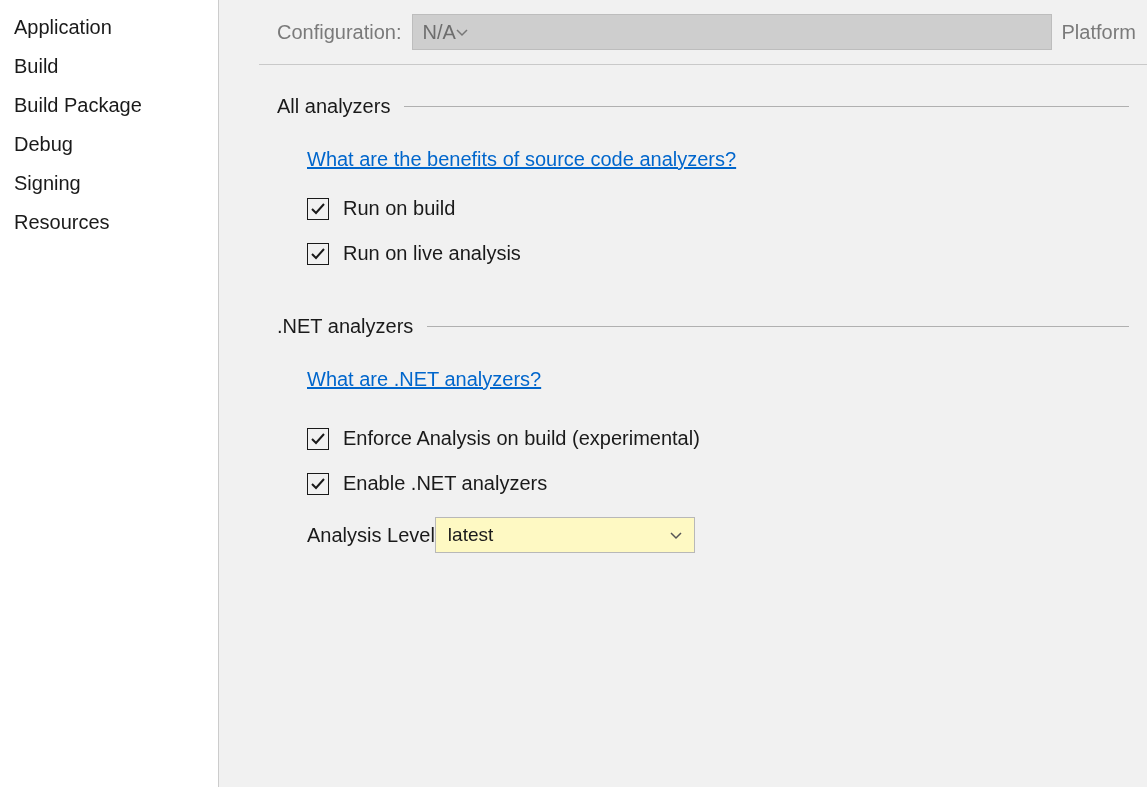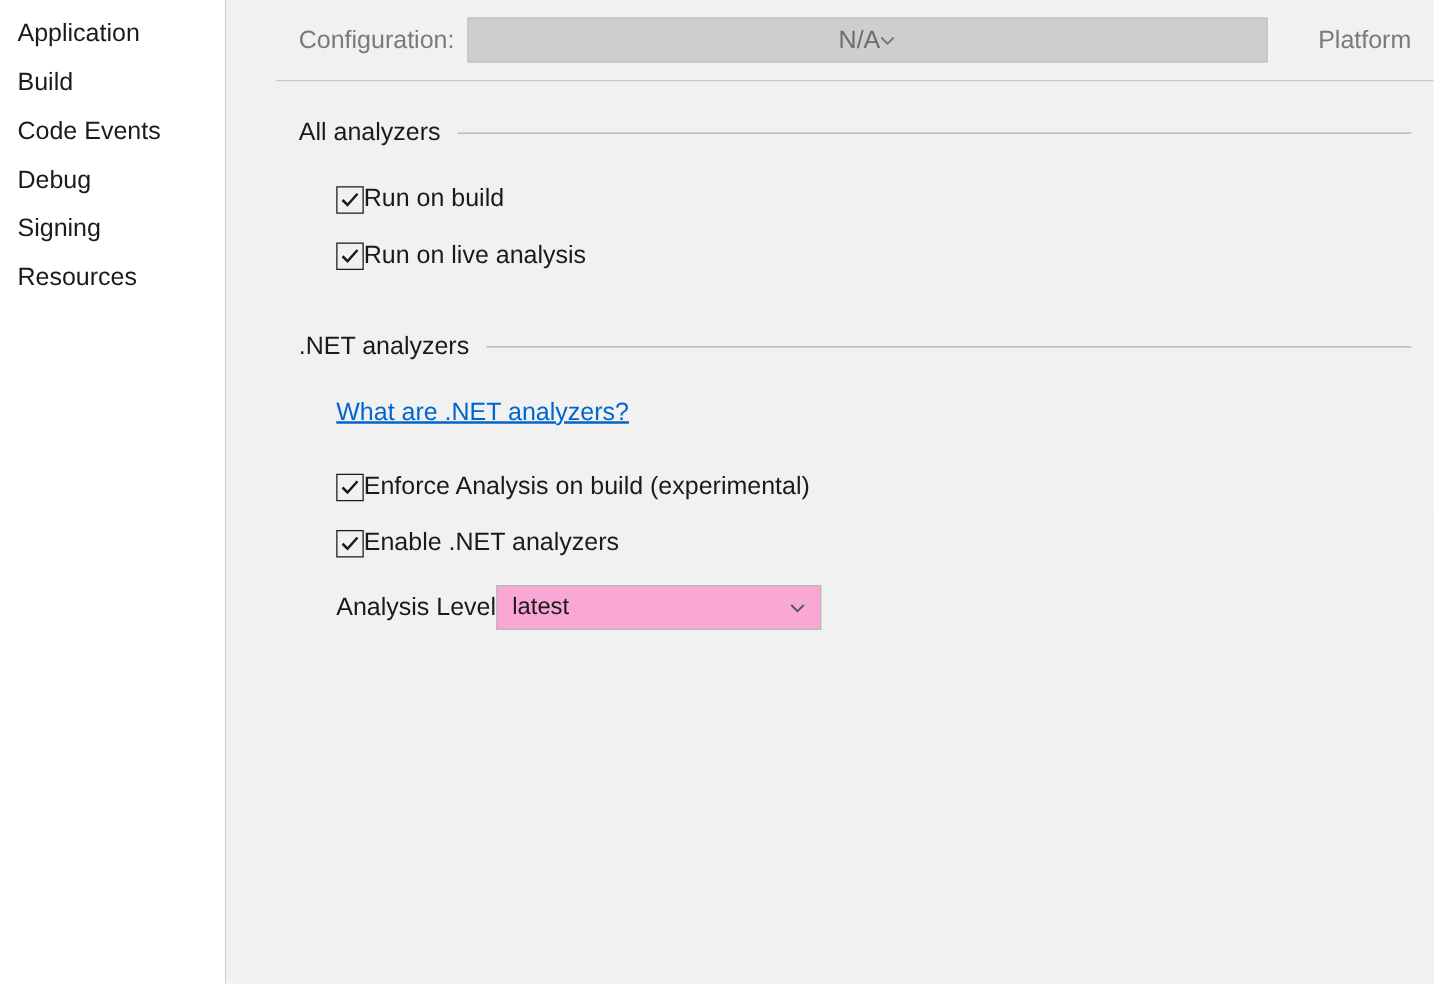--- a/index.html
+++ b/index.html
@@ -11,21 +11,21 @@
       font-family: "Segoe UI", Tahoma, Geneva, Verdana, sans-serif;
       font-size: 20px;
       color: #1a1a1a;
       background: #fff;
       width: 1147px;
       height: 787px;
       overflow: hidden;
       display: flex;
     }
     .sidebar {
-      width: 181px;
+      width: 219px;
       background: #fff;
       border-right: 1px solid #ccc;
       padding-top: 8px;
     }
     .sidebar-item {
       padding: 8px 14px;
       cursor: pointer;
       font-size: 20px;
       color: #1a1a1a;
     }
@@ -64,21 +64,21 @@
       color: #7a7a7a;
       font-size: 20px;
     }
     .config-select {
       flex: 0 0 640px;
       height: 36px;
       background: #cecece;
       border: 1px solid #bdbdbd;
       display: flex;
       align-items: center;
-      justify-content: center;
+      justify-content: flex-start;
       padding: 0 10px;
       color: #6d6d6d;
       font-size: 20px;
     }
     .config-select .chev {
       color: #777;
       font-size: 14px;
     }
     .platform-label {
       margin-left: auto;
@@ -114,21 +114,21 @@
       color: #0066cc;
       text-decoration: underline;
       font-size: 20px;
       cursor: pointer;
       display: inline-block;
       margin-bottom: 26px;
     }
     .checkbox-row {
       display: flex;
       align-items: center;
-      gap: 0;
+      gap: 14px;
       margin-bottom: 22px;
     }
     .checkbox {
       width: 22px;
       height: 22px;
       border: 1.5px solid #1a1a1a;
       display: flex;
       align-items: center;
       justify-content: center;
       cursor: pointer;
@@ -147,42 +147,42 @@
       align-items: center;
       margin-top: 10px;
     }
     .field-label {
       font-size: 20px;
       color: #1a1a1a;
     }
     .dropdown {
       width: 260px;
       height: 36px;
-      background: #f9a8d4;
+      background: #fef9c3;
       border: 1px solid #b8b8b8;
       display: flex;
       align-items: center;
       justify-content: space-between;
       padding: 0 12px;
       font-size: 19px;
       color: #1a1a1a;
       cursor: pointer;
     }
     .dropdown .chev {
       font-size: 13px;
       color: #555;
     }
   </style>
 </head>
 <body>
 
 <div class="sidebar">
   <div class="sidebar-item">Application</div>
   <div class="sidebar-item">Build</div>
-  <div class="sidebar-item">Code Events</div>
+  <div class="sidebar-item">Build Package</div>
   <div class="sidebar-item">Debug</div>
   <div class="sidebar-item">Signing</div>
   <div class="sidebar-item">Resources</div>
 </div>
 
 <div class="main">
   <div class="topbar">
     <span class="topbar-label">Configuration:</span>
     <div class="config-select">
       <span>N/A</span>
@@ -196,20 +196,21 @@
   </div>
 
   <div class="content">
 
     <div class="section">
       <div class="section-header">
         <span class="section-title">All analyzers</span>
         <div class="section-line"></div>
       </div>
       <div class="section-body">
+        <a class="link">What are the benefits of source code analyzers?</a>
 
         <div class="checkbox-row">
           <div class="checkbox">
             <svg viewBox="0 0 16 16">
                 <path d="M2 8 L6 12 L14 3" stroke="#1a1a1a" stroke-width="2" fill="none"></path>
               </svg>
           </div>
           <span class="checkbox-label">Run on build</span>
         </div>
 

